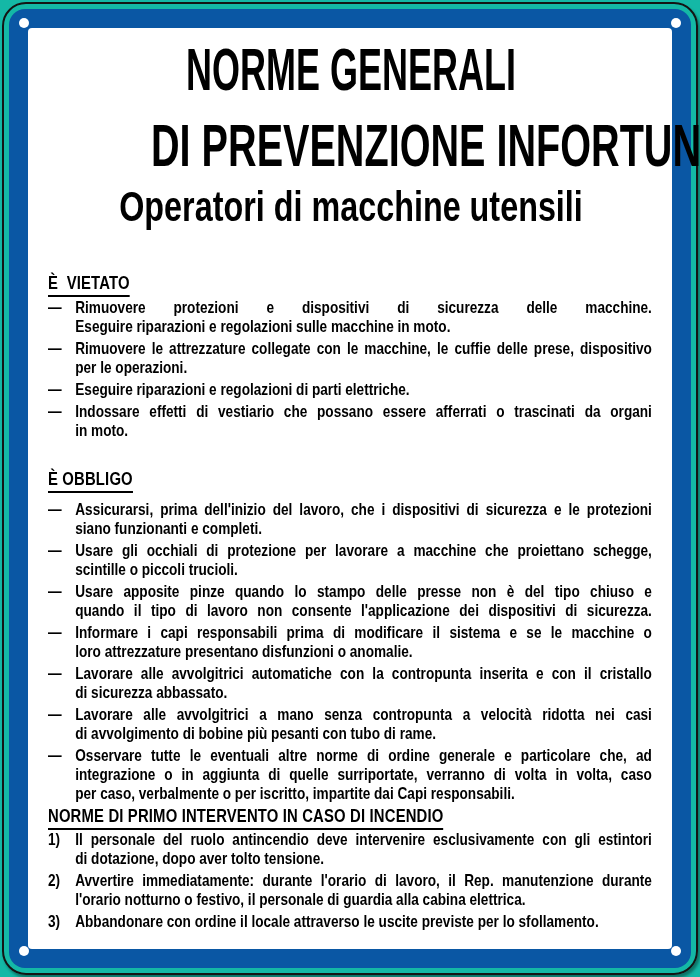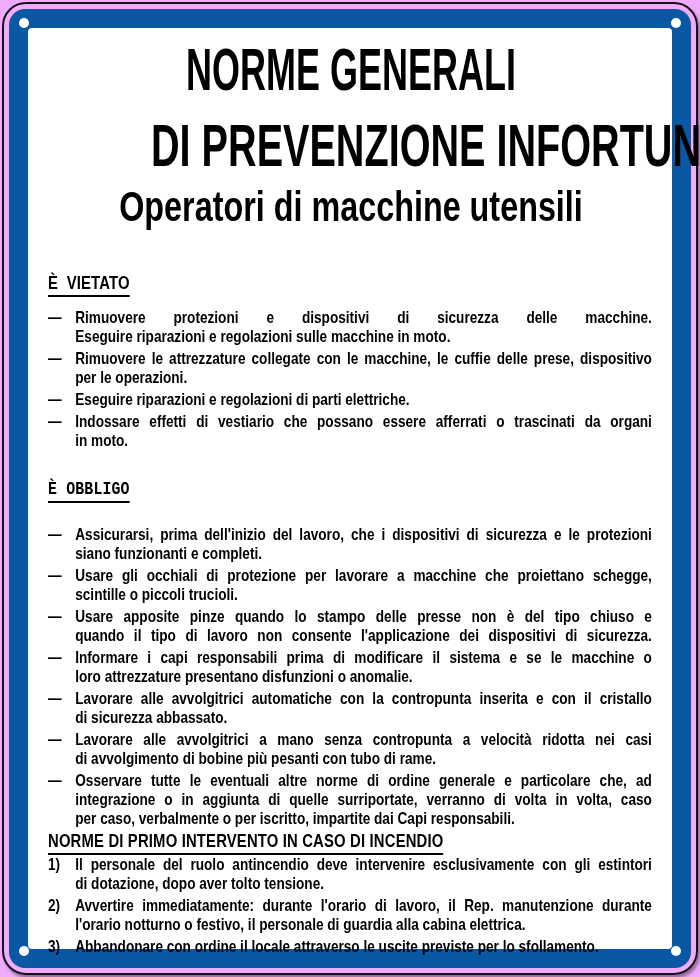--- a/index.html
+++ b/index.html
@@ -1,17 +1,17 @@
 <!DOCTYPE html>
 <html><head>
 <meta charset="utf-8">
 <style>
   html,body{margin:0;padding:0;background:#ffffff;}
   .stage{
-    position:relative;width:700px;height:977px;background:#f0abfc;
+    position:relative;width:700px;height:977px;background:#14b8a6;
     overflow:hidden;font-family:"Liberation Sans",sans-serif;font-weight:bold;color:#000;
   }
   
   .outline{
     position:absolute;inset:2px;border:2px solid #141414;border-radius:24px;
     box-shadow:2px 3px 3px rgba(0,0,0,.38);
   }
   
   .band{position:absolute;inset:9px;border-radius:16px;}
   
@@ -27,22 +27,22 @@
   .t1{transform:scaleX(.60);}
   .t2{transform:scaleX(.66);}
   .subtitle{white-space:nowrap;text-align:center;font-size:42px;line-height:46px;transform:scaleX(.77);}
 
   .h2wrap{line-height:0;}
   .h2{
     display:inline-block;white-space:pre;font-size:18px;line-height:20px;
     padding-bottom:2px;border-bottom:2.5px solid #000;
     transform:scaleX(.825);transform-origin:0 100%;letter-spacing:.2px;
   }
-  #h-vietato{margin:43px 0 11px;}
-  #h-obbligo{margin:29px 0 22px;font-family:Liberation Mono, monospace;}
+  #h-vietato{margin:43px 0 1px;}
+  #h-obbligo{margin:29px 0 7px;}
   #h-incendio{margin:3px 0 0;}
 
   .list{width:732px;transform:scaleX(.825);transform-origin:0 0;}
   .item{display:flex;margin-bottom:3px;}
   .marker{flex:0 0 33px;font-size:16.5px;line-height:19px;}
   .itext{flex:1;min-width:0;font-size:16.5px;line-height:19px;}
   .line{min-height:19px;}
   .j{text-align:justify;text-align-last:justify;}
 </style>
 </head>

